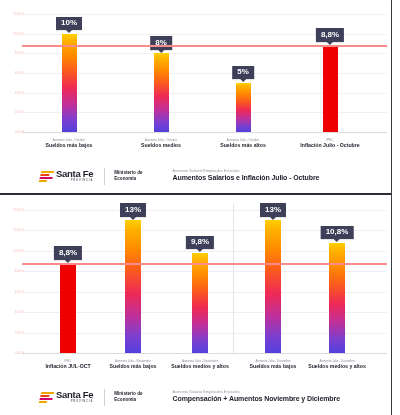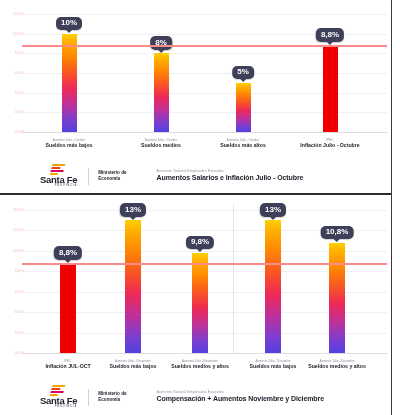--- a/index.html
+++ b/index.html
@@ -32,37 +32,37 @@
 
   
   .bar{position:absolute;bottom:0;border-radius:0;}
   .bar.grad{background:linear-gradient(180deg,
       #ffd000 0%, #ffb200 7%, #ff8a00 22%, #fa5a1e 38%,
       #ee2a55 55%, #c0309a 72%, #7a3fd0 88%, #5340dd 100%);}
   .bar.red{background:#ef0000;}
 
   
   .callout{position:absolute;transform:translateX(-50%);
-           background:#3e3f58;color:#fff;border-radius:5px;
+           background:#3e3f58;color:#fff;border-radius:0;
            padding:2.5px 5px 3px 5px;font-weight:bold;line-height:1;
            white-space:nowrap;text-align:center;box-shadow:0 1px 1px rgba(0,0,0,.18);}
   .callout .ptr{position:absolute;left:50%;bottom:-3px;margin-left:-3px;
       width:0;height:0;border-left:3.2px solid transparent;border-right:3.2px solid transparent;
       border-top:3.4px solid #3e3f58;}
 
   
   .xlab{position:absolute;transform:translateX(-50%);text-align:center;white-space:nowrap;}
   .xlab .sub{font-size:2.9px;color:#8b8b94;display:block;margin-bottom:1.4px;letter-spacing:.05px;}
   .xlab .main{font-size:5.2px;color:#23232e;font-weight:bold;display:block;line-height:1.15;}
 
   
   .footer{position:absolute;left:0;right:0;display:flex;align-items:center;}
   #foot1{top:162px;height:28px;}
   #foot2{top:188px;height:28px;}
-  .logo{display:flex;align-items:center;margin-left:40px;flex-direction:column;}
+  .logo{display:flex;align-items:center;margin-left:40px;}
   .stripes{width:13px;height:11px;display:flex;flex-direction:column;justify-content:space-between;
            transform:skewX(-14deg);margin-right:3px;}
   .stripes i{display:block;height:1.9px;border-radius:.4px;}
   .s1{width:100%;background:#f0a500;}
   .s2{width:72%;background:#e8430e;}
   .s3{width:100%;background:#d6006b;}
   .s4{width:60%;background:#f0a500;}
   .wordmark{line-height:1;}
   .wordmark .sf{font-size:9.5px;font-weight:bold;color:#23232e;letter-spacing:-.3px;display:block;}
   .wordmark .pv{font-size:2.6px;font-weight:bold;color:#6a6a74;letter-spacing:.9px;display:block;

